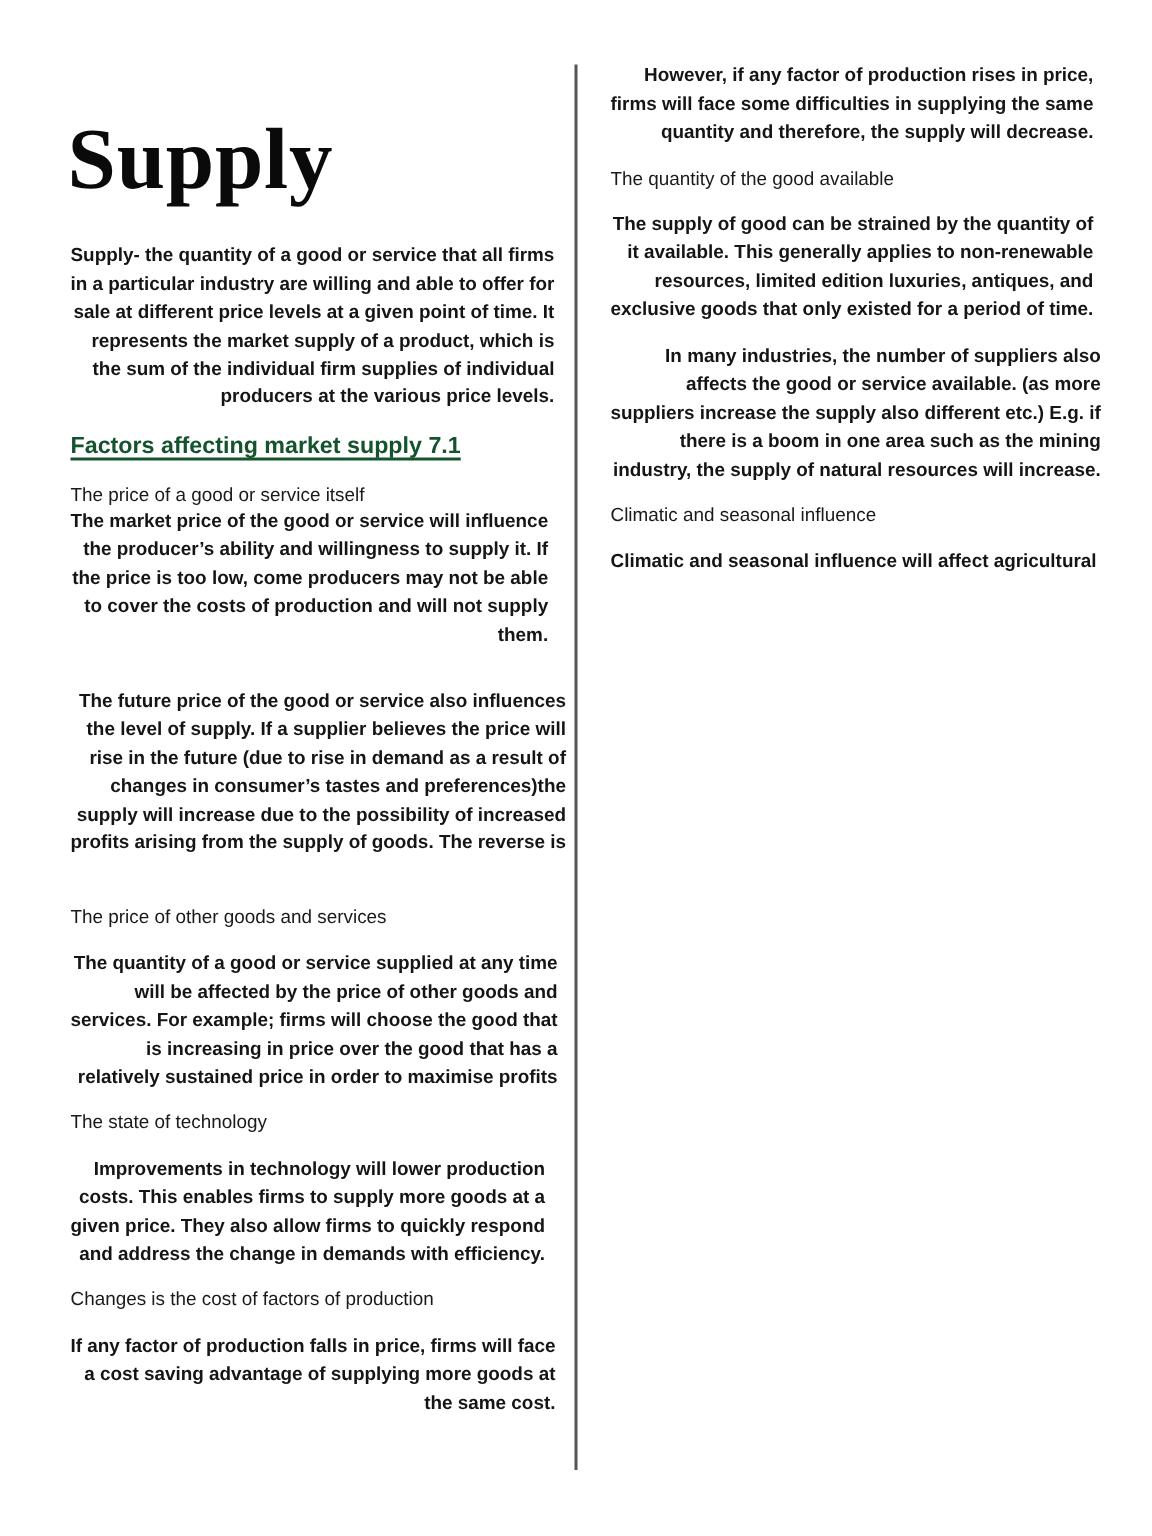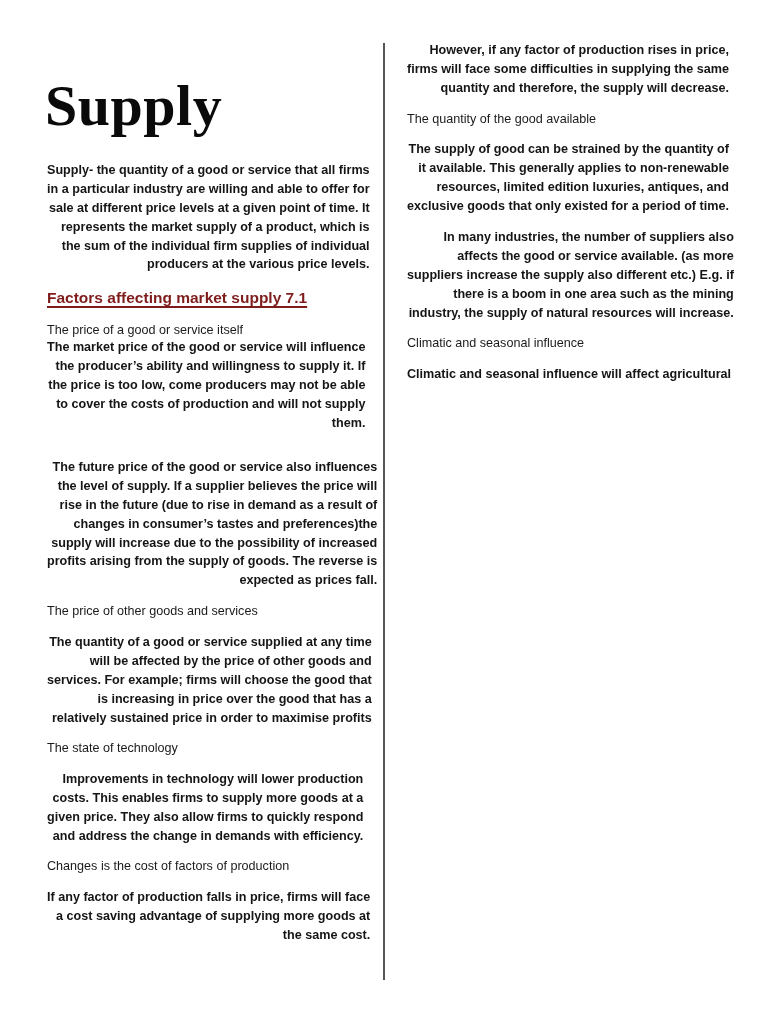--- a/index.html
+++ b/index.html
@@ -59,21 +59,21 @@
     .section-heading {
       position: absolute;
       left: 0;
       margin: 0;
       font-size: 15.5px;
       line-height: 20px;
       font-weight: bold;
       text-decoration: underline;
       text-underline-offset: 3px;
       text-decoration-thickness: 1.5px;
-      color: #7f1d1d;
+      color: #14532d;
       white-space: nowrap;
     }
     .divider {
       position: absolute;
       left: 383px;
       top: 43px;
       width: 2px;
       height: 937px;
       background: #555555;
     }
@@ -112,21 +112,20 @@
       <span class="ln">them.</span>
     </p>
 
     <p class="block para" style="top:458px">
       <span class="ln">The future price of the good or service also influences</span>
       <span class="ln">the level of supply. If a supplier believes the price will</span>
       <span class="ln">rise in the future (due to rise in demand as a result of</span>
       <span class="ln">changes in consumer’s tastes and preferences)the</span>
       <span class="ln">supply will increase due to the possibility of increased</span>
       <span class="ln">profits arising from the supply of goods. The reverse is</span>
-      <span class="ln">expected as prices fall.</span>
     </p>
 
     <p class="block subhead" style="top:602px">
       <span class="ln">The price of other goods and services</span>
     </p>
 
     <p class="block para" style="top:633px">
       <span class="ln">The quantity of a good or service supplied at any time</span>
       <span class="ln">will be affected by the price of other goods and</span>
       <span class="ln">services. For example; firms will choose the good that</span>

